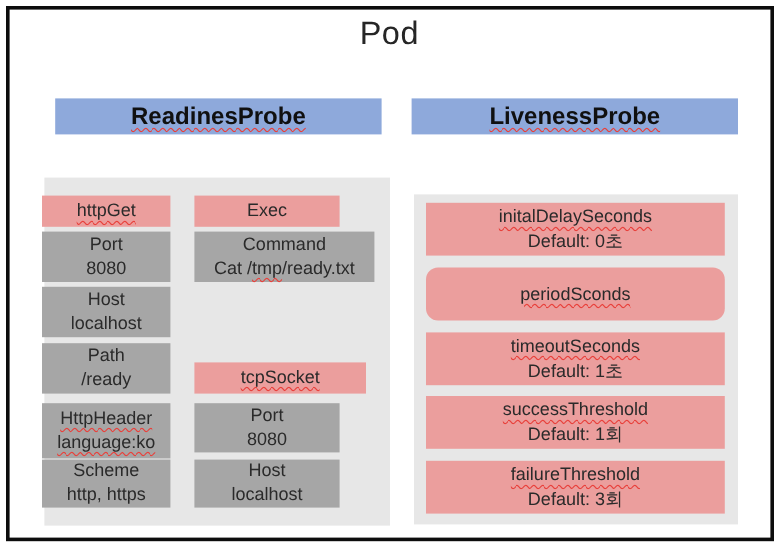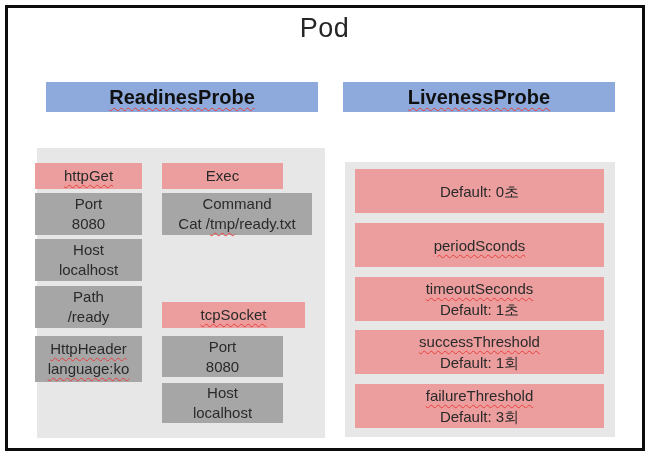--- a/index.html
+++ b/index.html
@@ -47,21 +47,21 @@
   
   .colB{left:162px;width:121px;}
   .b-h{top:163px;height:26px;}
   .b-cmd{top:193px;height:42px;width:150px;}
   .b-tcp{top:302px;height:26px;width:143px;}
   .b-1{top:336px;height:41px;}
   .b-2{top:383px;height:40px;}
   
   .liv{left:355px;width:249px;height:44px;line-height:21px;}
   .liv-0{top:169px;}
-  .liv-1{top:223px;}
+  .liv-1{top:223px;border-radius:10px;}
   .liv-2{top:277px;}
   .liv-3{top:330px;}
   .liv-4{top:384px;}
 </style>
 </head>
 <body>
 
 <div class="stage" style="--blue: #8ea9db; --pink: #eb9e9d; --gray: #a6a6a6; --panel: #e7e7e7; --border: #0d0d0d; --squiggle: #e8413c; --text: #262626;">
   <div class="frame"></div>
 
@@ -89,20 +89,24 @@
     <span>localhost</span>
   </div>
   <div class="box gray colA a-3">
     <span>Path</span>
     <span>/ready</span>
   </div>
   <div class="box gray colA a-4">
     <span class="sq">HttpHeader</span>
     <span class="sq">language:ko</span>
   </div>
+  <div class="box gray colA a-5">
+    <span>Scheme</span>
+    <span>http, https</span>
+  </div>
 
   <div class="box gray colB b-cmd">
     <span>Command</span>
     <span><span>Cat /</span><span class="sq">tmp</span><span>/ready.txt</span></span>
   </div>
   <div class="box pink colB b-h">
     <span>Exec</span>
   </div>
   <div class="box pink colB b-tcp">
     <span class="sq">tcpSocket</span>
@@ -110,20 +114,21 @@
   <div class="box gray colB b-1">
     <span>Port</span>
     <span>8080</span>
   </div>
   <div class="box gray colB b-2">
     <span>Host</span>
     <span>localhost</span>
   </div>
 
   <div class="box pink liv liv-0">
+    <span class="sq">initalDelaySeconds</span>
     <span>Default: 0초</span>
   </div>
   <div class="box pink liv liv-1">
     <span class="sq">periodSconds</span>
   </div>
   <div class="box pink liv liv-2">
     <span class="sq">timeoutSeconds</span>
     <span>Default: 1초</span>
   </div>
   <div class="box pink liv liv-3">

